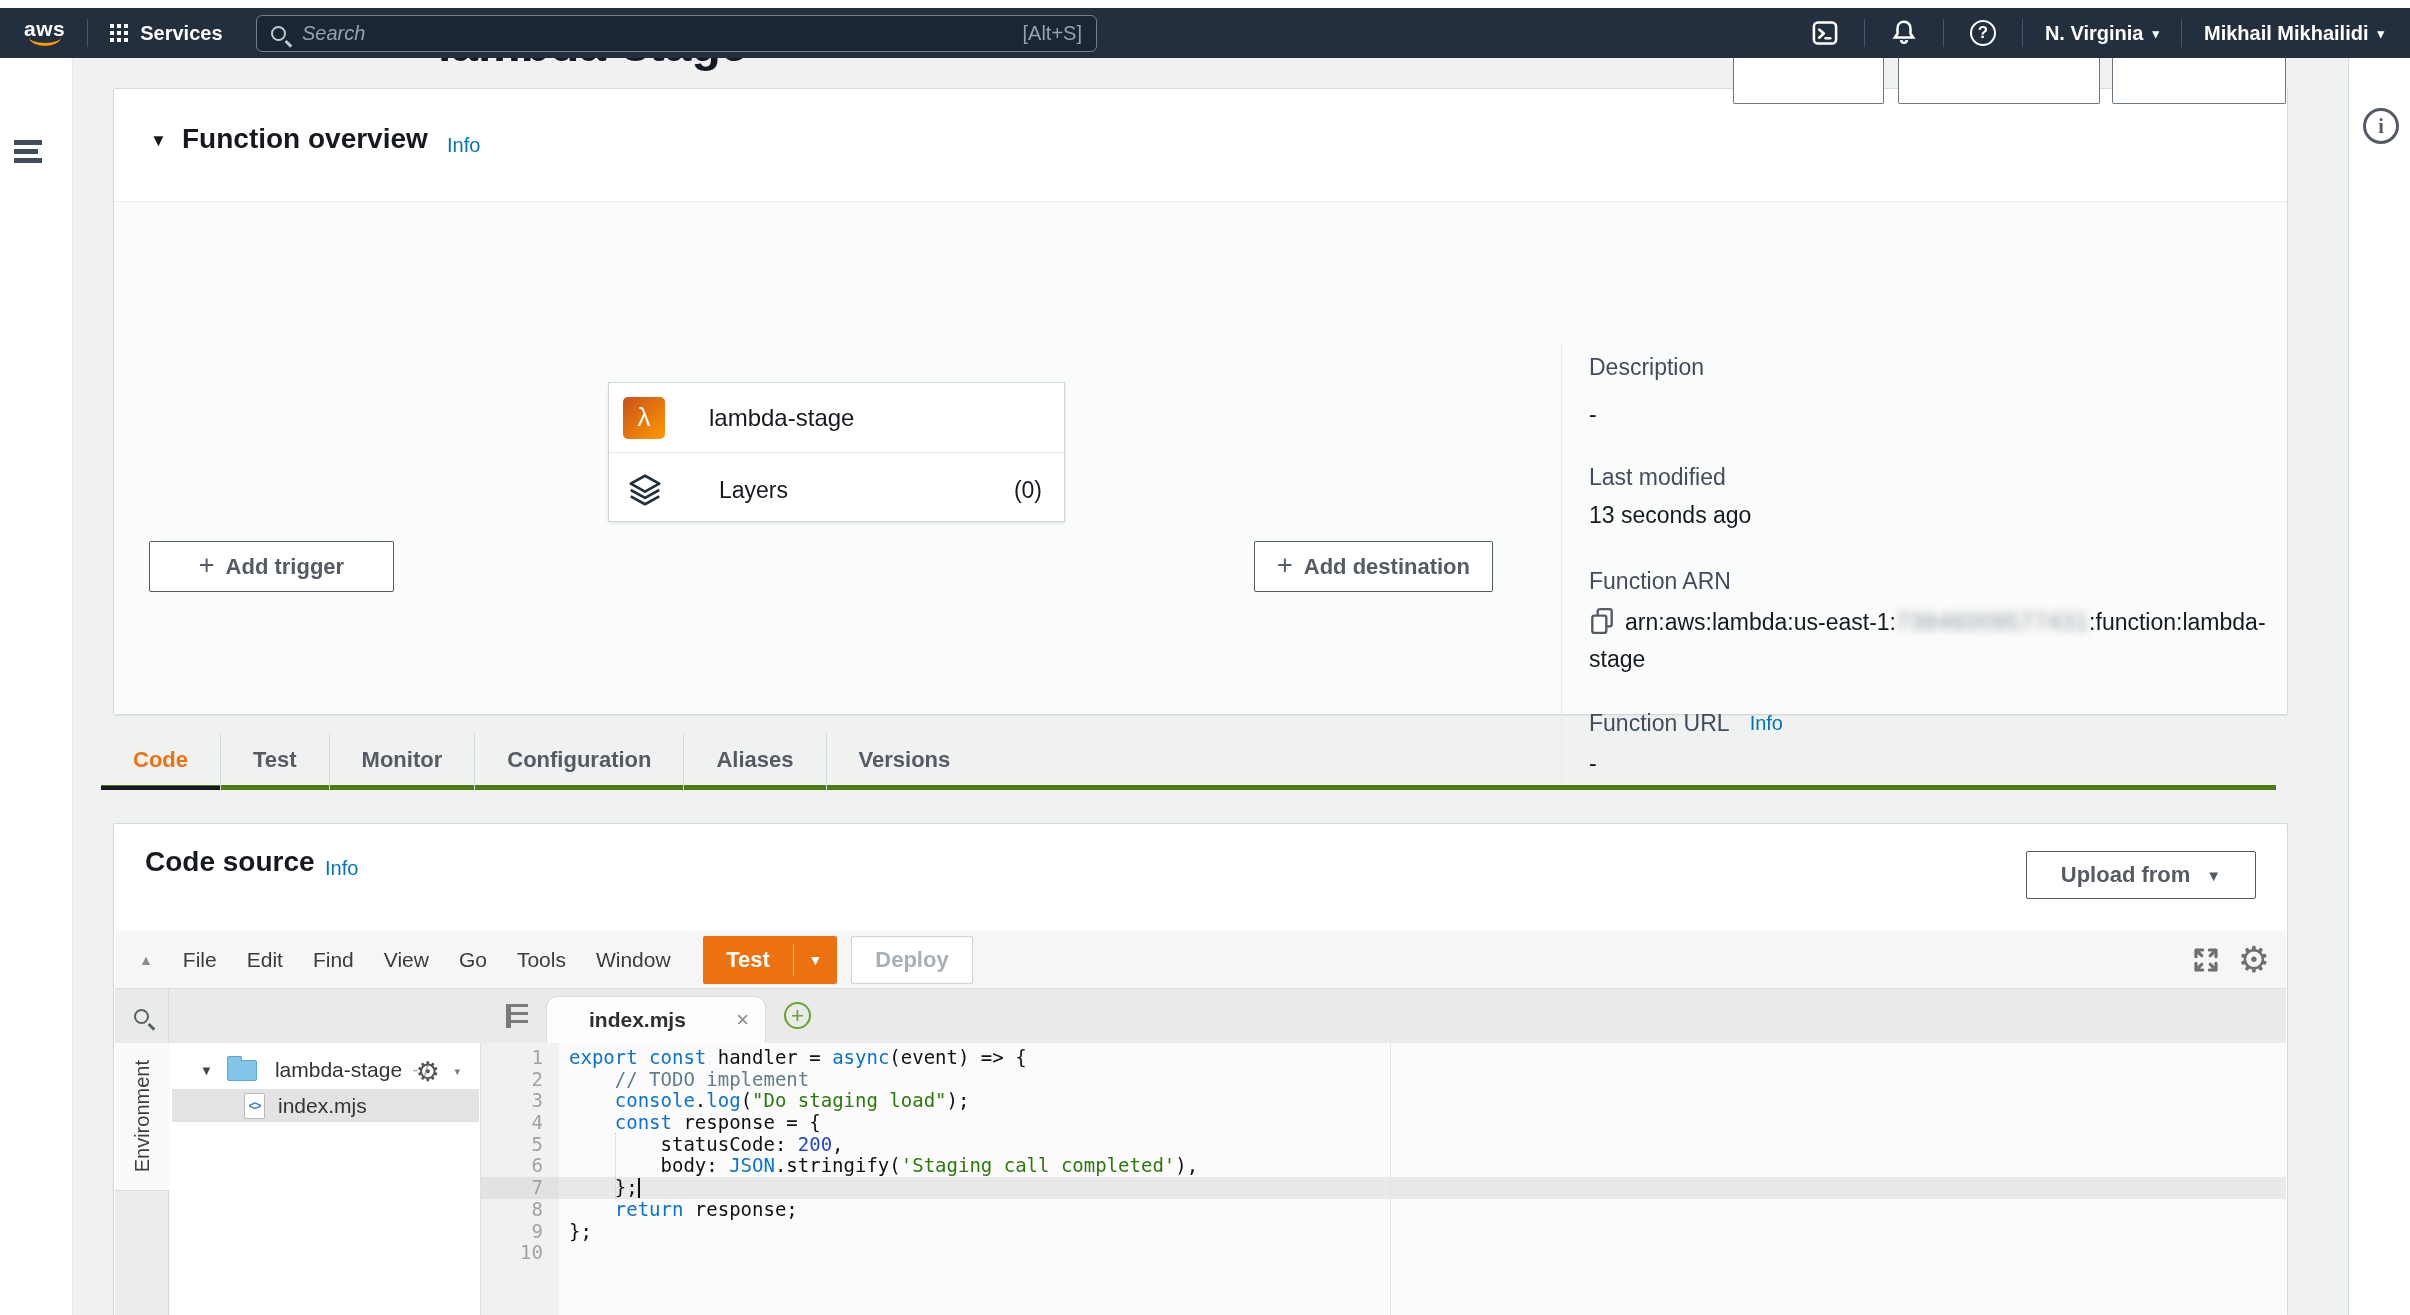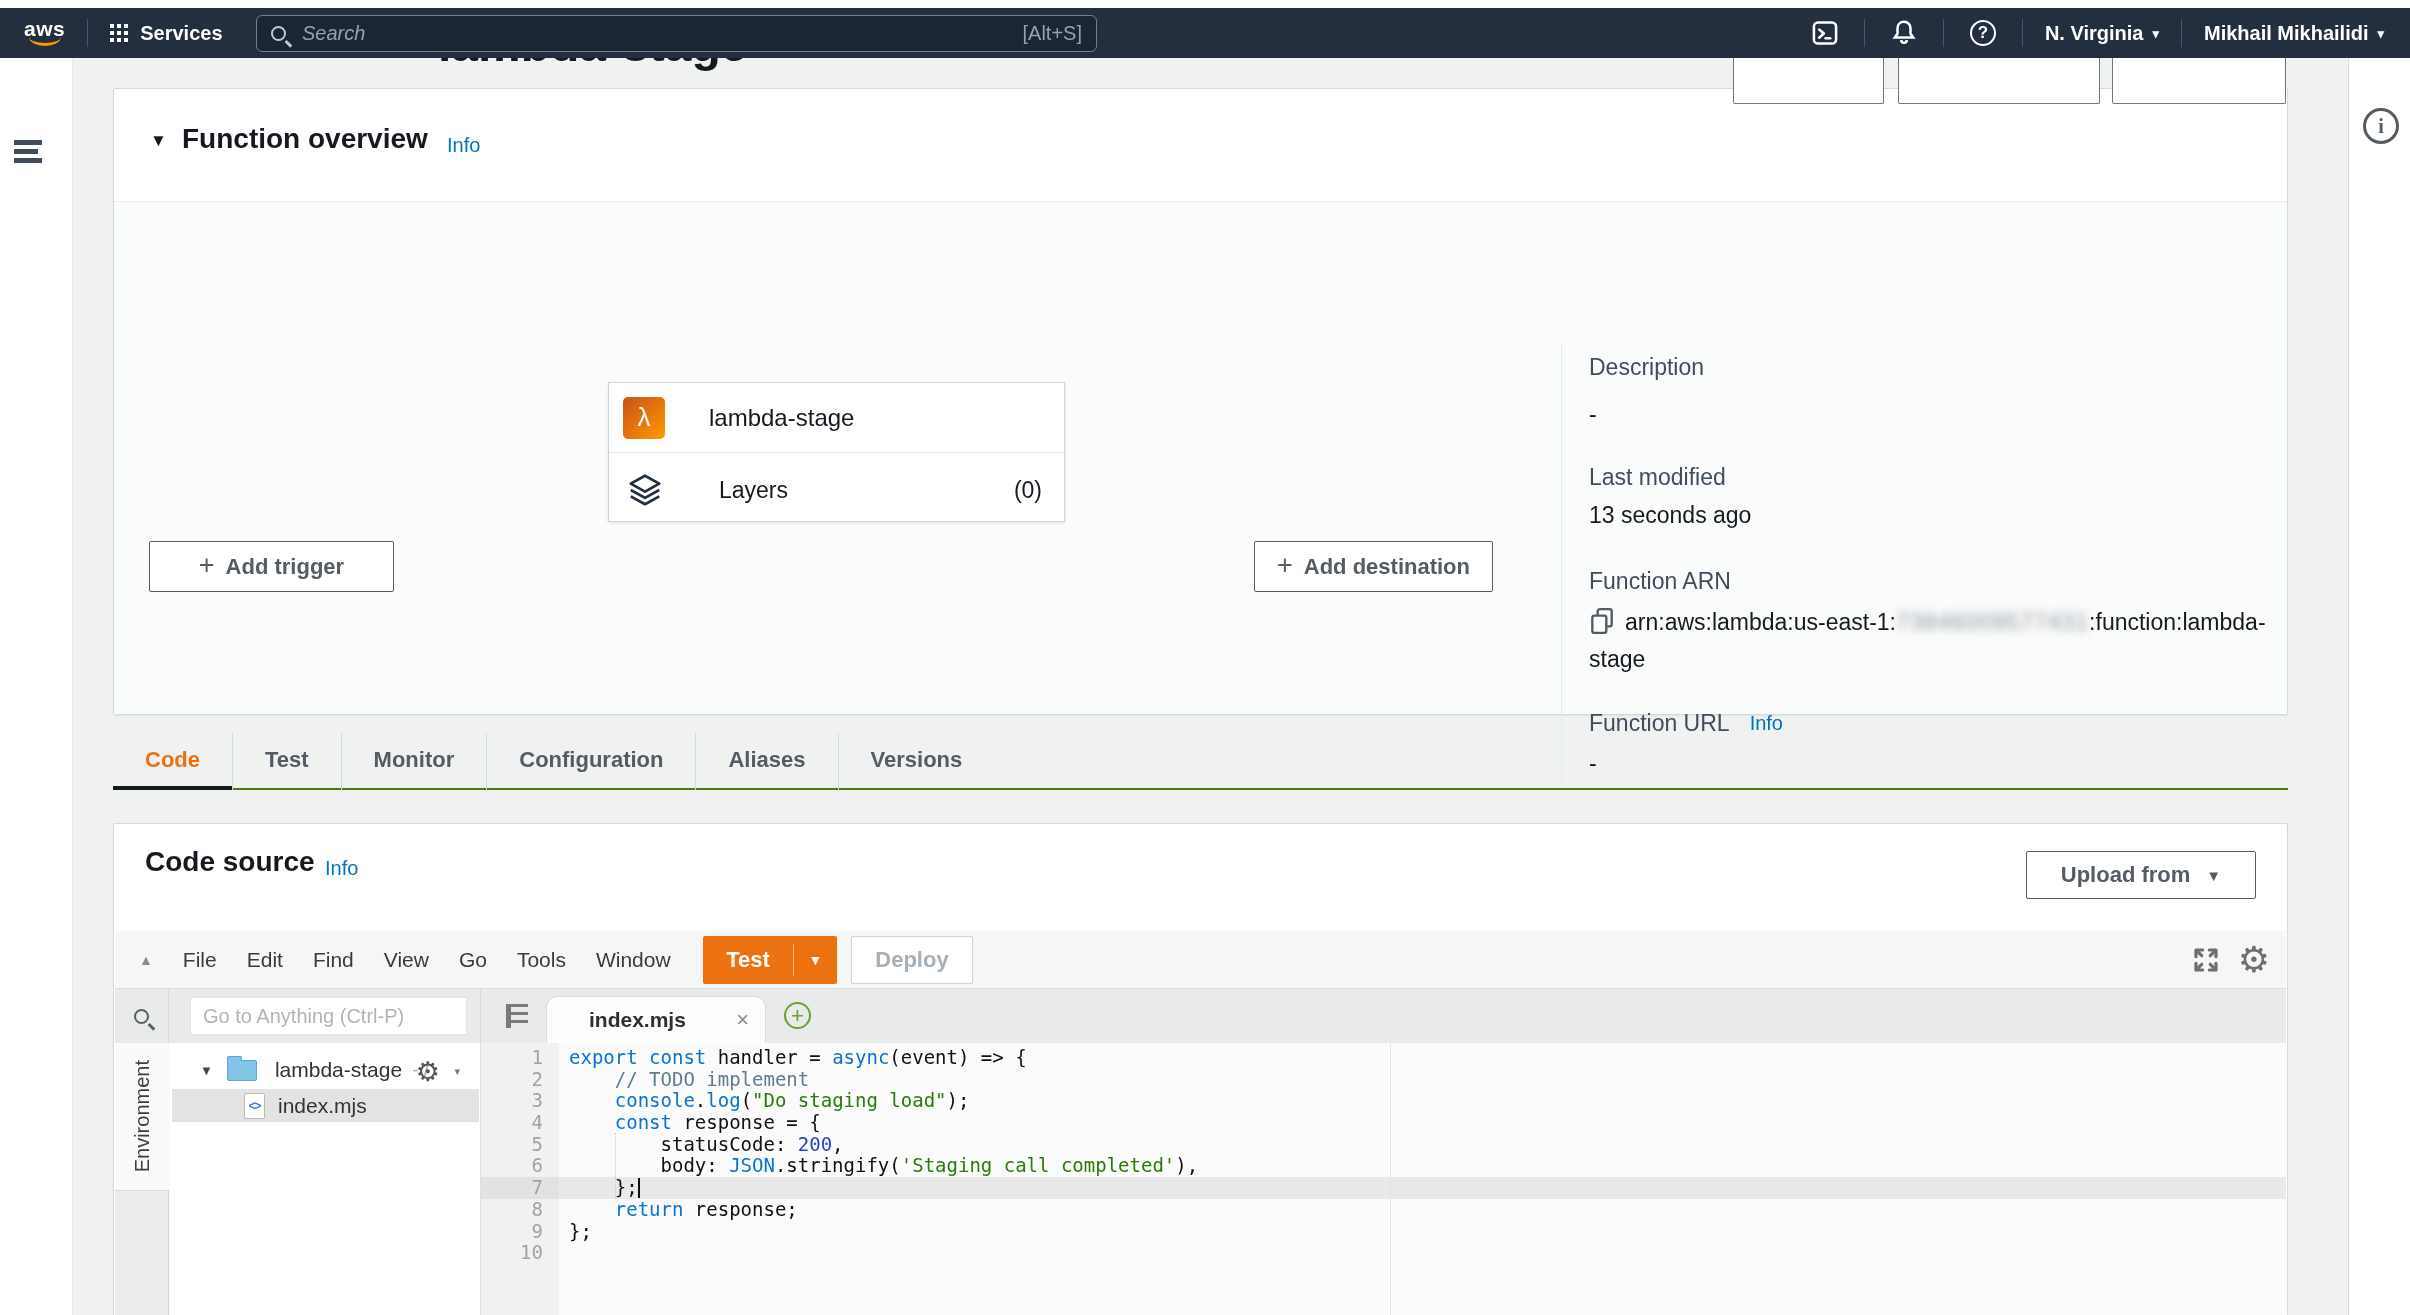--- a/index.html
+++ b/index.html
@@ -80,21 +80,21 @@
   .det-value{font-size:23px;color:#16191f;}
   .det-desc-l{position:absolute;top:152px;}  .det-desc-v{position:absolute;top:199px;}
   .det-mod-l{position:absolute;top:262px;}   .det-mod-v{position:absolute;top:300px;}
   .det-arn-l{position:absolute;top:366px;}
   .det-arn-v{position:absolute;top:402px;width:678px;font-size:23px;line-height:37px;color:#16191f;word-break:break-all;}
   .copy-ic{display:inline-block;vertical-align:-5px;margin-right:10px;}
   .blurred{filter:blur(4px);color:#8e959c;letter-spacing:1px;}
   .det-url-l{position:absolute;top:508px;display:flex;align-items:center;gap:20px;}
   .det-url-v{position:absolute;top:548px;}
   
-  .tabs{position:absolute;left:113px;top:733px;width:2175px;height:57px;border-bottom:2px solid #4d7c0f;display:flex;z-index:2;}
+  .tabs{position:absolute;left:101px;top:733px;width:2175px;height:57px;border-bottom:5px solid #4d7c0f;display:flex;z-index:2;}
   .tab{padding:0 32px;height:57px;line-height:53px;font-size:22px;font-weight:700;color:#545b64;cursor:pointer;}
   .tab + .tab{border-left:1px solid #d5dbdb;}
   .tab.active{color:#ec7211;box-shadow:inset 0 -4px 0 #16191f;}
   
   #code-panel{left:113px;top:823px;width:2175px;height:493px;border-bottom:none;}
   .cs-title{position:absolute;left:31px;top:22px;font-size:28px;font-weight:700;}
   .cs-info{position:absolute;left:211px;top:33px;}
   #upload-btn{position:absolute;left:1912px;top:27px;width:230px;height:48px;}
   .dd-caret{font-size:15px;margin-left:16px;}
   
@@ -354,23 +354,20 @@
           </g>
         </svg>
         <span class="gear">⚙</span>
       </div>
     </div>
 
     <div class="toolrow">
       <div class="tool-search-cell">
         <span class="mag dark"></span>
       </div>
-      <div class="goto-cell">
-        <input type="text" placeholder="Go to Anything (Ctrl-P)" style="">
-      </div>
       <div class="tabstrip">
         <span class="tablist-icon"></span>
         <div class="editor-tab">
           <span class="lbl">index.mjs</span>
           <span class="tab-close">×</span>
         </div>
         <span class="newtab-btn">+</span>
       </div>
     </div>
 

